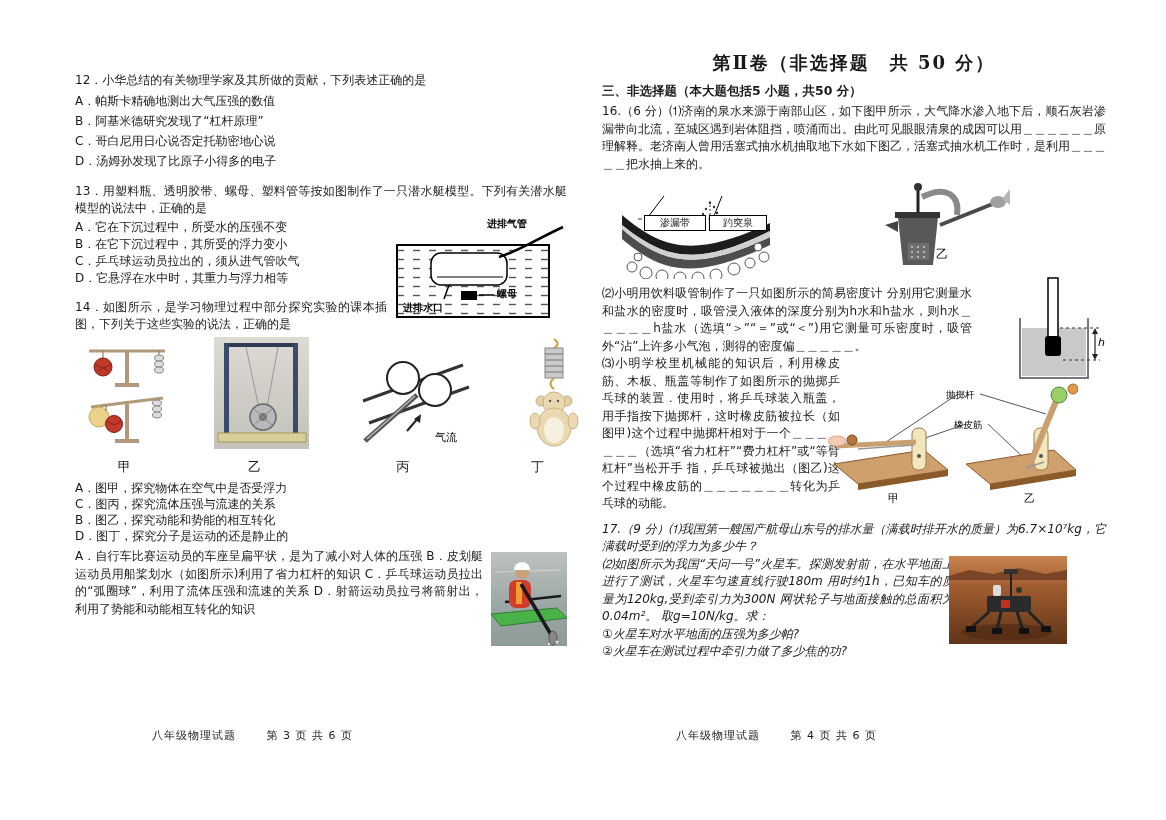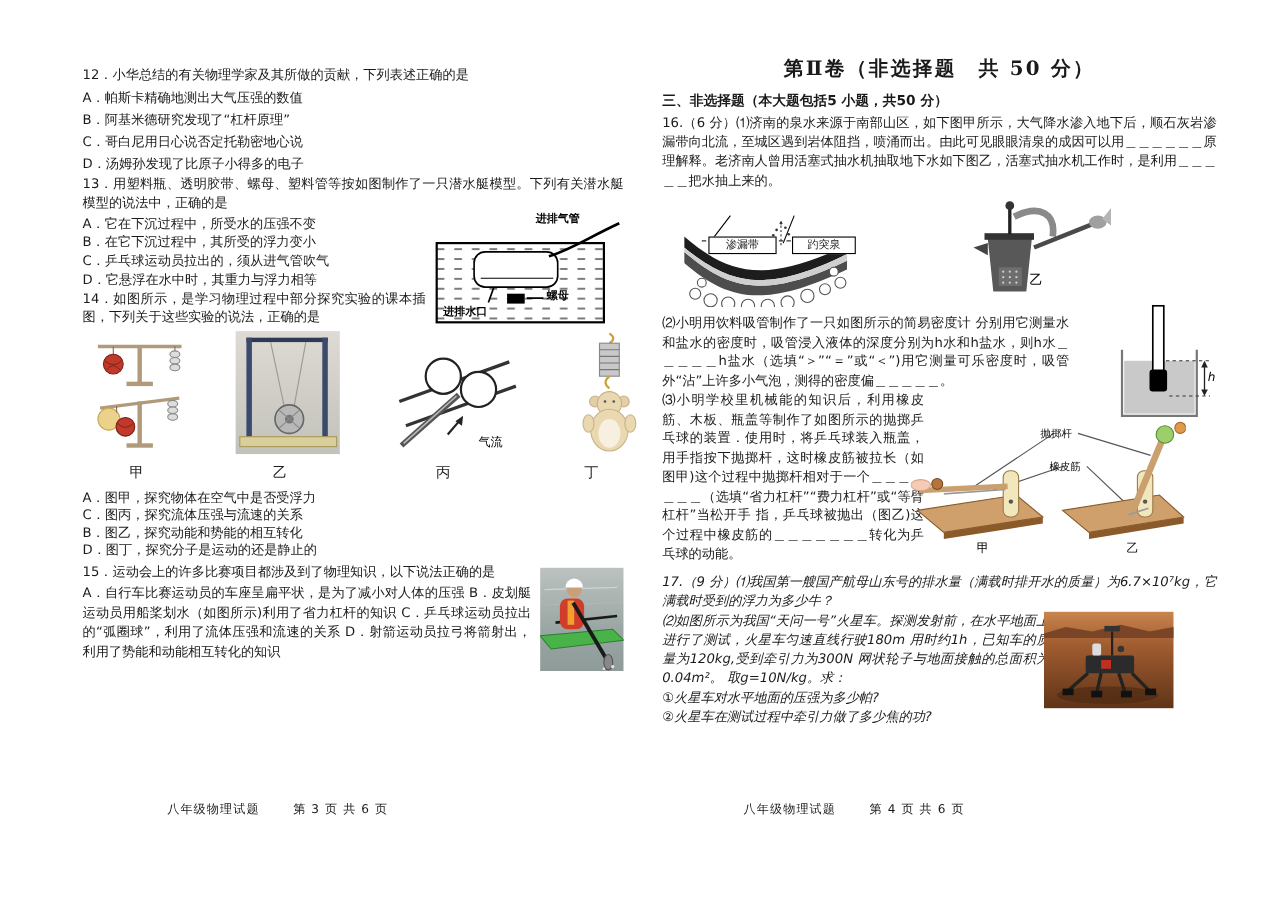--- a/index.html
+++ b/index.html
@@ -2,21 +2,21 @@
 <html><head>
 <meta charset="utf-8">
 <style>
   html,body{margin:0;padding:0;background:#e8e8e8;}
   .sheet{position:relative;width:1166px;height:820px;background:#ffffff;overflow:hidden;
          font-family:"DejaVu Sans",sans-serif;color:#1a1a1a;}
   .page{position:absolute;font-size:12px;line-height:18px;}
   .pageL{left:75px;top:60px;width:492px;}
   .pageR{left:602px;top:54px;width:504px;}
   p{margin:0;}
-  .stem{line-height:17px;margin-bottom:2px;text-align:justify;}
+  .stem{line-height:17px;margin-bottom:2px;text-align:justify;margin-top:12px;}
   .q12opts p{line-height:20px;}
   .q13opts p{line-height:17px;}
   .opts p{line-height:16px;}
   .fig{position:relative;}
   .figlabel{position:absolute;font-size:10px;font-weight:bold;white-space:nowrap;color:#000;}
   .cap{font-size:13px;text-align:center;margin-top:2px;}
   .subfig-right{float:right;margin:0 0 4px 8px;}
   .row14{display:flex;align-items:flex-end;margin:4px 0 2px 0;}
   .titleR{font-size:18px;font-weight:bold;text-align:center;letter-spacing:2px;
           font-family:"DejaVu Serif",serif;margin-bottom:10px;}
@@ -200,21 +200,20 @@
           <rect x="18" y="28" width="22" height="28" rx="7" fill="#d23c2a"></rect>
           <rect x="25" y="30" width="6" height="22" fill="#f0a030"></rect>
           <circle cx="31" cy="20" r="7" fill="#caa07a"></circle>
           <path d="M23,18 a8,8 0 0 1 16,0 z" fill="#ffffff"></path>
           <line x1="30" y1="32" x2="62" y2="86" stroke="#1a1a1a" stroke-width="3.5"></line>
           <ellipse cx="62" cy="86" rx="4" ry="7" fill="#888" stroke="#555"></ellipse>
           <circle cx="66" cy="90" r="1.5" fill="#dfe5e3"></circle>
           <circle cx="58" cy="92" r="1.2" fill="#dfe5e3"></circle>
         </svg>
       </div>
-      <p class="stem">15．运动会上的许多比赛项目都涉及到了物理知识，以下说法正确的是</p>
       <p class="para">A．自行车比赛运动员的车座呈扁平状，是为了减小对人体的压强  B．皮划艇运动员用船桨划水（如图所示)利用了省力杠杆的知识  C．乒乓球运动员拉出的“弧圈球”，利用了流体压强和流速的关系 D．射箭运动员拉弓将箭射出，利用了势能和动能相互转化的知识</p>
     </div>
   </div>
 
   <div class="page pageR">
 
     <div class="titleR">第Ⅱ卷（非选择题　共 50 分）</div>
     <div class="sectionR">三、非选择题（本大题包括5 小题，共50 分）</div>
 
     <p class="para">16.（6 分）⑴济南的泉水来源于南部山区，如下图甲所示，大气降水渗入地下后，顺石灰岩渗漏带向北流，至城区遇到岩体阻挡，喷涌而出。由此可见眼眼清泉的成因可以用＿＿＿＿＿＿原理解释。老济南人曾用活塞式抽水机抽取地下水如下图乙，活塞式抽水机工作时，是利用＿＿＿＿＿把水抽上来的。</p>
@@ -243,21 +242,21 @@
               <circle cx="76" cy="99" r="6"></circle>
               <circle cx="94" cy="96" r="6"></circle>
             <circle cx="112" cy="90" r="6"></circle>
               <circle cx="128" cy="84" r="5"></circle>
               <circle cx="142" cy="78" r="5"></circle>
             <circle cx="16" cy="78" r="4"></circle>
               <circle cx="136" cy="68" r="4"></circle>
           </g>
         </svg>
         <span class="callout" style="left:22px;top:0;width:56px;">渗漏带</span>
-        <span class="callout" style="left:98px;top:0;width:52px;">趵突泉</span>
+        <span class="callout" style="left:87px;top:0;width:52px;">趵突泉</span>
       </div>
 
       <div class="fig pump" style="width:150px;height:96px;">
         <svg width="150" height="96" viewBox="0 0 150 96">
           <path d="M38,38 L78,38 L73,86 L43,86 Z" fill="#585858"></path>
           <rect x="35" y="33" width="45" height="6" fill="#333"></rect>
           <path d="M38,42 L25,46 L38,53 Z" fill="#444"></path>
           <rect x="48" y="64" width="21" height="17" fill="#6e6e6e"></rect>
           <g fill="#cfcfcf">
               <circle cx="52" cy="68" r="1"></circle>

